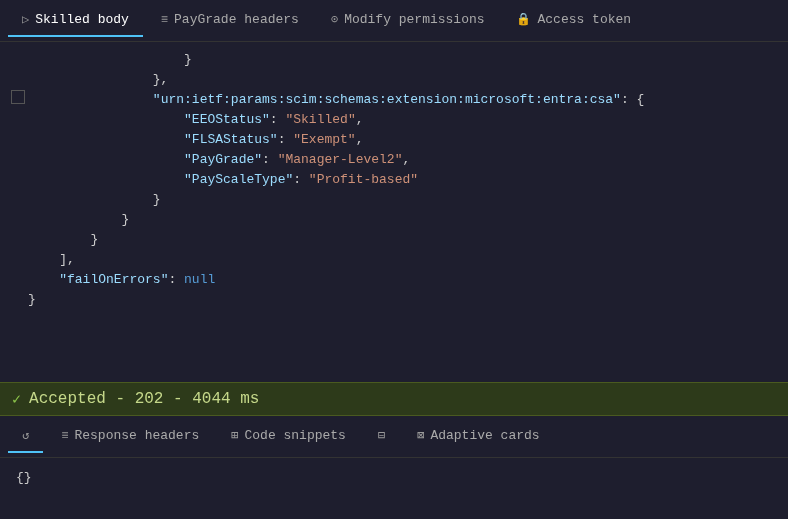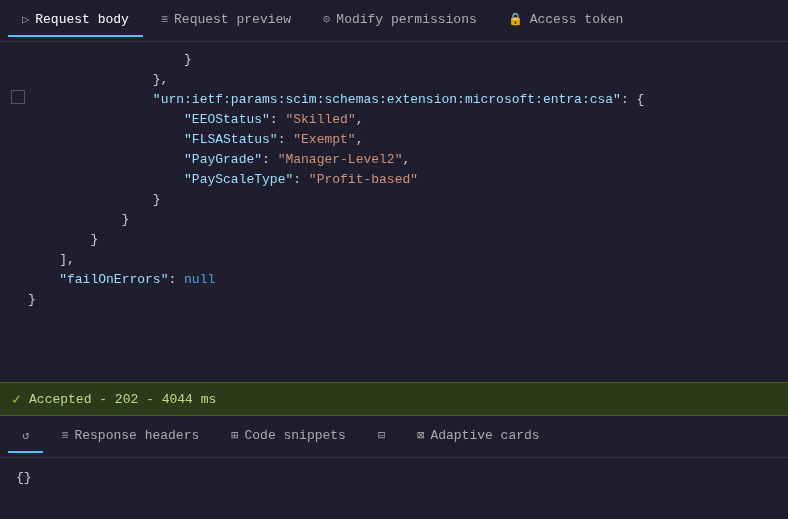--- a/index.html
+++ b/index.html
@@ -93,21 +93,21 @@
       align-items: center;
       padding: 0 12px;
       gap: 8px;
     }
     .status-icon {
       color: #8bc34a;
       font-size: 15px;
     }
     .status-text {
       color: #c5d88a;
-      font-size: 13px;
+      font-size: 16px;
     }
 
     
     .bottom-tab-bar {
       display: flex;
       align-items: center;
       background: #1e1e2e;
       border-bottom: 1px solid #333;
       padding: 0 8px;
       height: 42px;
@@ -139,25 +139,25 @@
       font-family: 'Consolas', 'Courier New', monospace;
       font-size: 13px;
     }
   </style>
 </head>
 <body>
 
 <div class="tab-bar">
   <div class="tab active">
     <span class="tab-icon">▷</span>
-    <span>Request body</span>
+    <span>Skilled body</span>
   </div>
   <div class="tab">
     <span class="tab-icon">≡</span>
-    <span>Request preview</span>
+    <span>PayGrade headers</span>
   </div>
   <div class="tab">
     <span class="tab-icon">⊙</span>
     <span>Modify permissions</span>
   </div>
   <div class="tab">
     <span class="tab-icon">🔒</span>
     <span>Access token</span>
   </div>
 </div>

